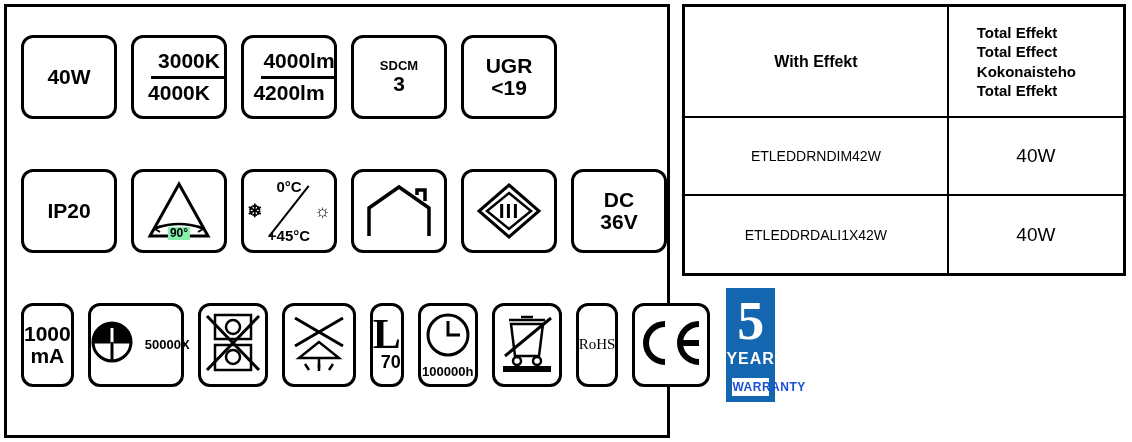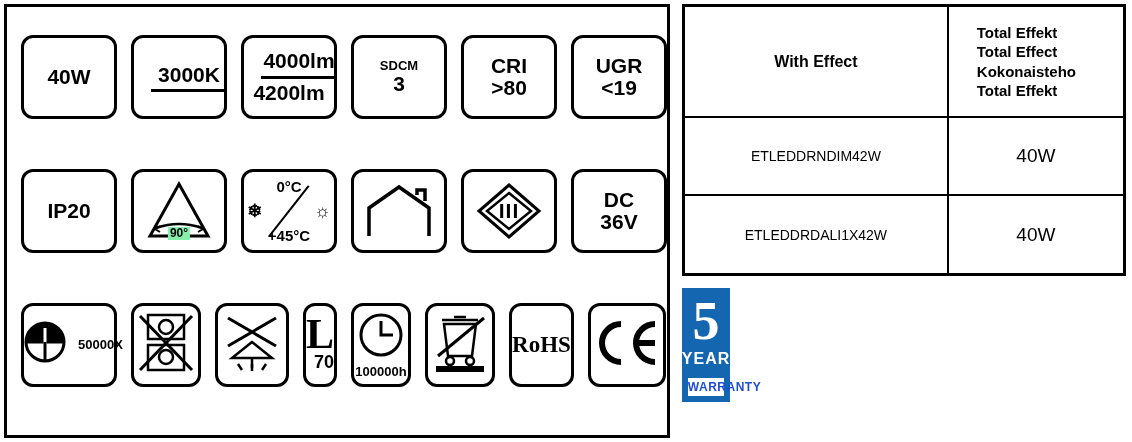--- a/index.html
+++ b/index.html
@@ -189,21 +189,21 @@
   .clockwrap {
     display: flex;
     flex-direction: column;
     align-items: center;
     justify-content: center;
     gap: 2px;
   }
   .clockwrap .hrs { font-size: 13px; font-weight: bold; }
 
   
-  .rohs { font-size: 23px; font-weight: bold; font-family: "Liberation Serif", serif; text-align: center; }
+  .rohs { font-size: 15px; font-weight: normal; font-family: "Liberation Serif", serif; text-align: center; }
 
   
   .warranty {
     width: 96px;
     height: 118px;
     margin-left: 14px;
     background: #1566b0;
     color: #fff;
     border: 2px solid #ffffff;
     box-sizing: border-box;
@@ -296,36 +296,33 @@
   <div class="icon-panel">
 
     <div class="row row1">
 
       <div class="cell">
         <span>40W</span>
       </div>
 
       <div class="cell twoline">
         <div class="top">3000K</div>
+        <div class="bot">4000K</div>
       </div>
 
       <div class="cell twoline">
         <div class="top">4000lm</div>
         <div class="bot">4200lm</div>
       </div>
 
       <div class="cell">
         <span class="sm">SDCM</span>
         <span>3</span>
       </div>
 
-      <div class="cell">
-        <span>CRI</span>
-        <span>&gt;80</span>
-      </div>
 
       <div class="cell">
         <span>UGR</span>
         <span>&lt;19</span>
       </div>
     </div>
 
     <div class="row row2">
 
       <div class="cell">
@@ -376,20 +373,24 @@
       </div>
 
       <div class="cell">
         <span>DC</span>
         <span>36V</span>
       </div>
     </div>
 
     <div class="row row3">
 
+      <div class="cell">
+        <span>1000</span>
+        <span>mA</span>
+      </div>
 
       <div class="cell life">
         <div>
           <svg width="60" height="46" viewBox="0 0 60 46">
             <circle cx="30" cy="22" r="19" fill="none" stroke="#000" stroke-width="3"></circle>
             <path d="M11 22 L49 22" stroke="#000" stroke-width="3"></path>
             <path d="M11 22 A19 19 0 0 1 49 22 Z" fill="#000"></path>
             <path d="M30 8 L30 36" stroke="#fff" stroke-width="3"></path>
             <path d="M30 22 L30 40" stroke="#000" stroke-width="3"></path>
           </svg>
@@ -474,21 +475,21 @@
   </div>
 
   <div class="table-panel">
     <table class="spec">
       <colgroup>
           <col class="c1">
           <col class="c2">
         </colgroup>
       <tbody>
         <tr class="hrow">
-          <td class="head-left">With Effect</td>
+          <td class="head-left">With Effekt</td>
           <td class="head-right">
             <div>Total Effekt</div>
             <div>Total Effect</div>
             <div>Kokonaisteho</div>
             <div>Total Effekt</div>
           </td>
         </tr>
         <tr class="drow">
           <td class="code">ETLEDDRNDIM42W</td>
           <td class="watt">40W</td>

